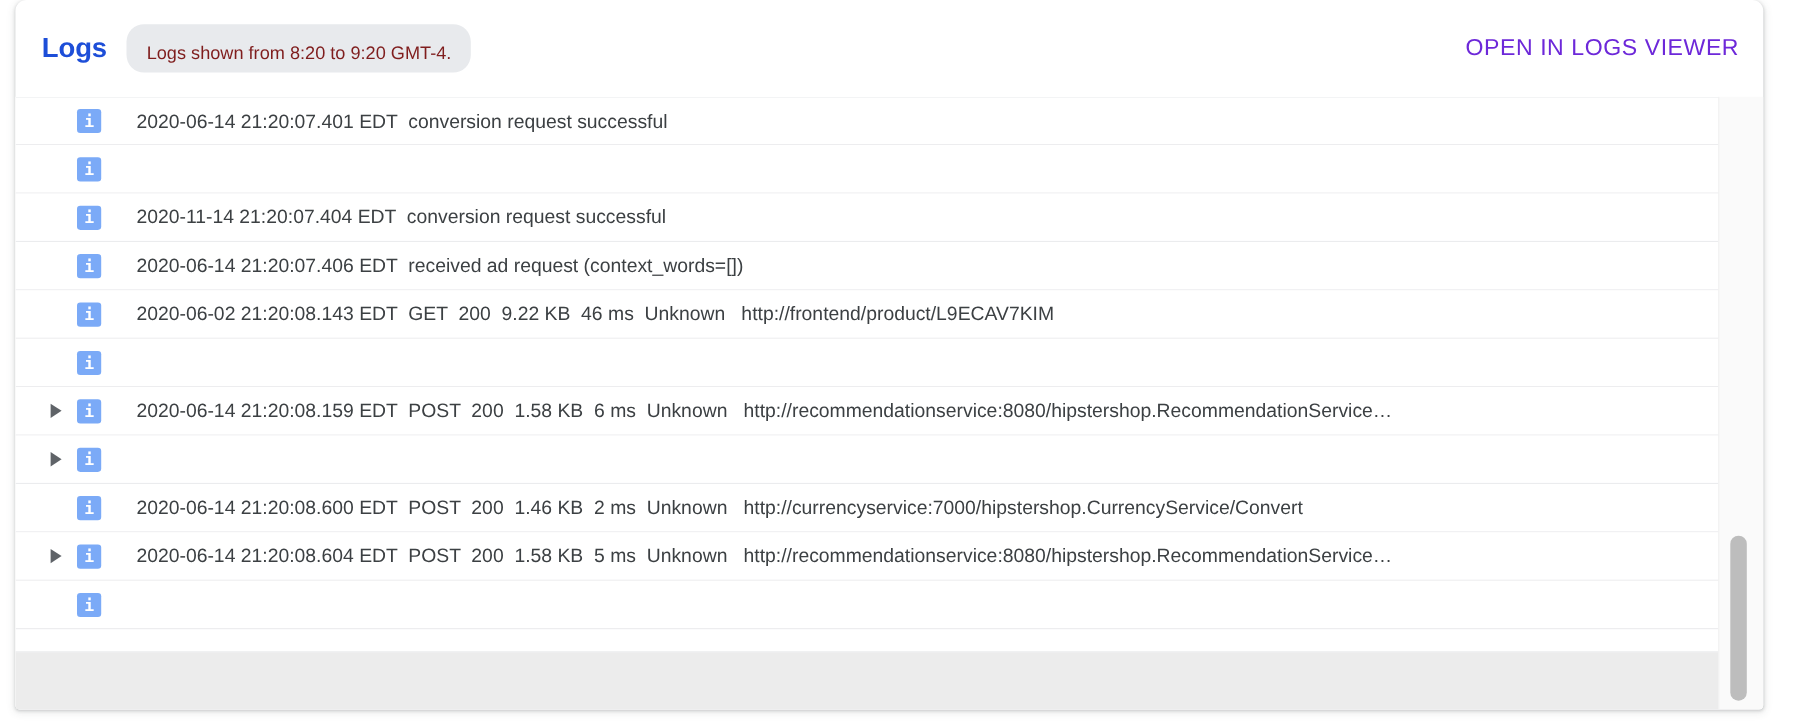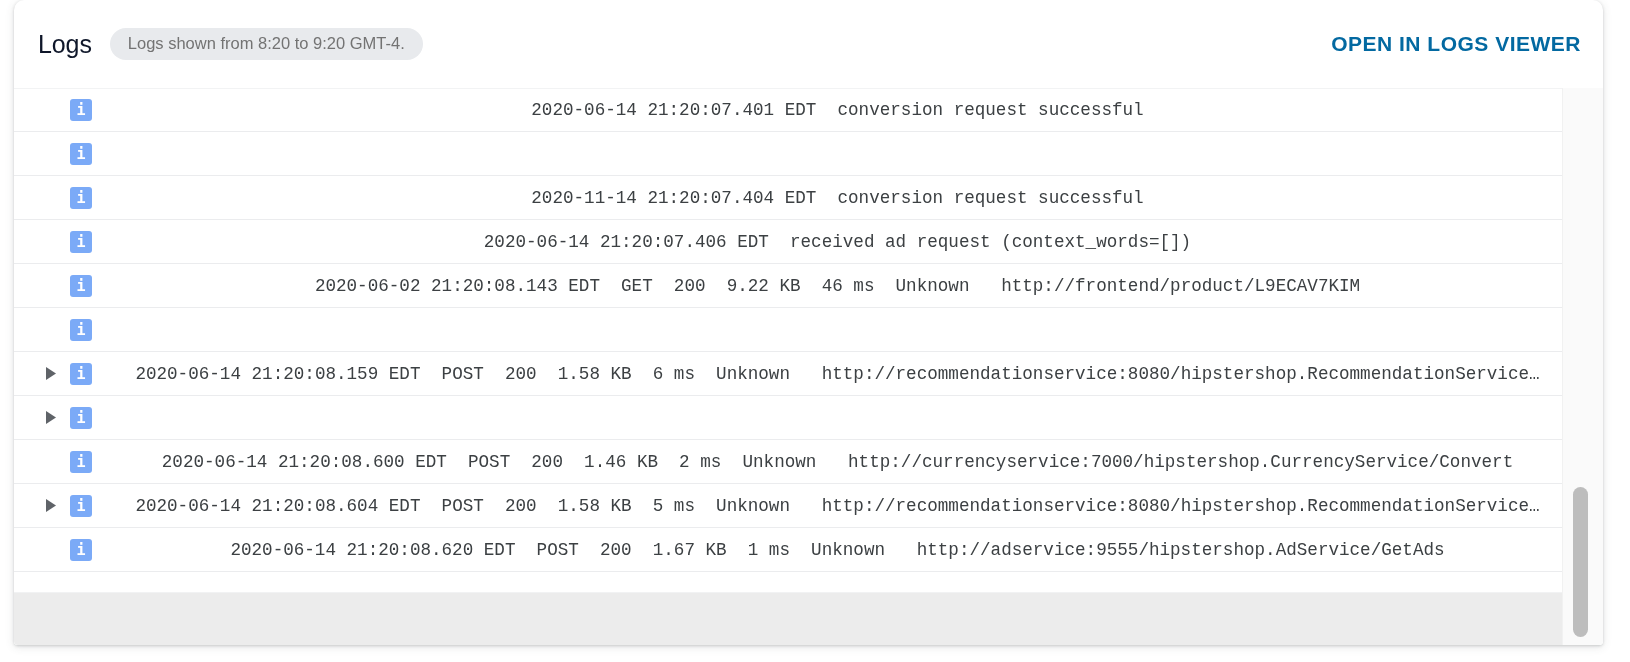--- a/index.html
+++ b/index.html
@@ -32,41 +32,41 @@
   .logs-header {
     position: relative;
     height: 88px;
     box-sizing: border-box;
     padding: 0 22px 0 24px;
     display: flex;
     align-items: center;
   }
   .logs-title {
     font-size: 25px;
-    font-weight: normal;
-    color: #0f172a;
+    font-weight: bold;
+    color: #1d4ed8;
     letter-spacing: -0.1px;
     white-space: nowrap;
   }
   .logs-chip {
     margin-left: 18px;
     background: #e8eaed;
-    color: #737373;
+    color: #7f1d1d;
     border-radius: 16px;
-    padding: 7px 18px 8px 18px;
+    padding: 19px 18px 8px 18px;
     font-size: 16.5px;
     line-height: 1;
     white-space: nowrap;
   }
   .header-spacer { flex: 1 1 auto; }
   .open-viewer-link {
-    color: #0369a1;
+    color: #6d28d9;
     font-size: 21px;
     letter-spacing: 0.5px;
-    font-weight: 700;
+    font-weight: 400;
     white-space: nowrap;
     cursor: pointer;
     text-decoration: none;
   }
 
   
   .logs-body {
     position: absolute;
     left: 0;
     top: 88px;
@@ -117,30 +117,29 @@
     color: #ffffff;
     font-family: "DejaVu Sans Mono", monospace;
     font-size: 15px;
     line-height: 22px;
     text-align: center;
     font-weight: bold;
     margin-left: 6px;
   }
 
   .log-text {
-    font-family: Liberation Mono, monospace;
+    font-family: Liberation Sans, sans-serif;
     font-size: 17.6px;
     color: #3c4043;
     white-space: pre;
-    margin-left: 20px;
+    margin-left: 32px;
     overflow: hidden;
     text-overflow: clip;
     flex: 1 1 auto;
     letter-spacing: 0px;
-    text-align: center;
   }
 
   
   .logs-footer {
     position: absolute;
     left: 0;
     right: 40px;
     bottom: 0;
     height: 52px;
     background: #ececec;
@@ -238,21 +237,20 @@
             <svg width="13" height="15" viewBox="0 0 13 15">
               <path d="M1 1 L11 7.5 L1 14 Z" fill="#5f6368"></path>
             </svg>
           </div>
           <div class="sev-icon">i</div>
           <div class="log-text">2020-06-14 21:20:08.604 EDT  POST  200  1.58 KB  5 ms  Unknown   http://recommendationservice:8080/hipstershop.RecommendationService…</div>
         </div>
         <div class="log-row">
           <div class="expander empty"></div>
           <div class="sev-icon">i</div>
-          <div class="log-text">2020-06-14 21:20:08.620 EDT  POST  200  1.67 KB  1 ms  Unknown   http://adservice:9555/hipstershop.AdService/GetAds</div>
         </div>
       </div>
 
     <div class="logs-footer"></div>
 
     <div class="scrollbar-track">
       <div class="scrollbar-thumb"></div>
     </div>
 
   </div>

